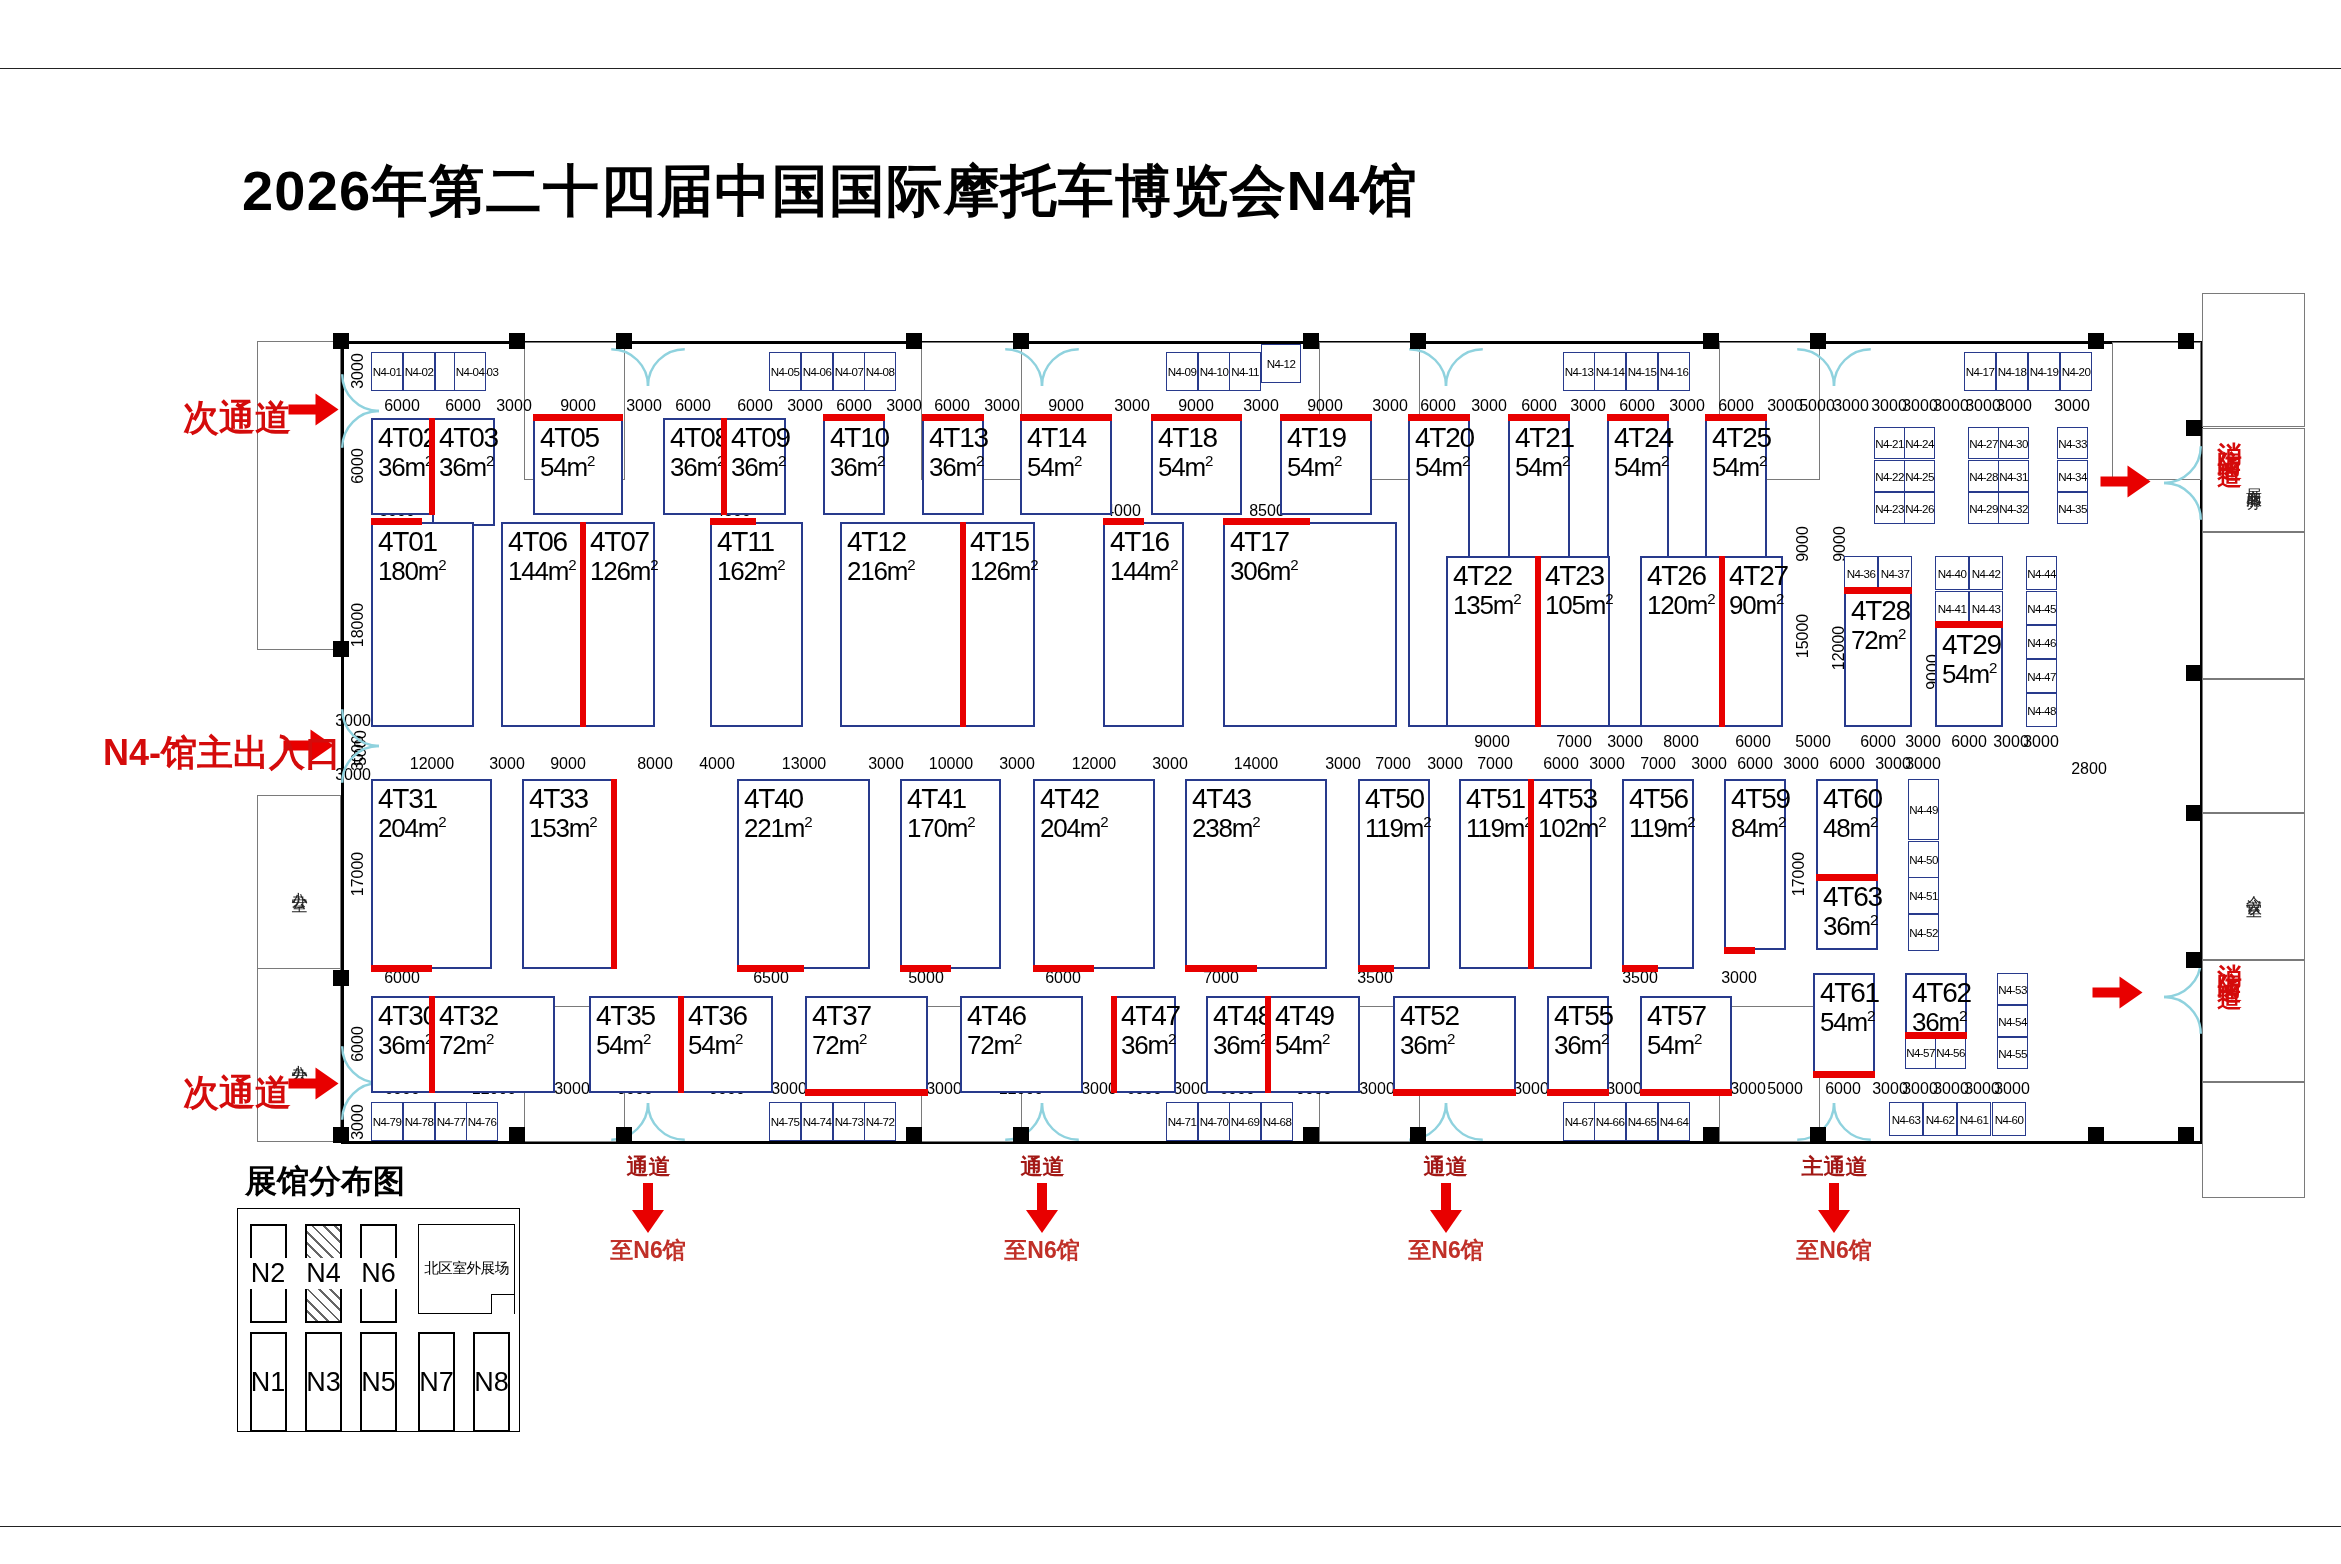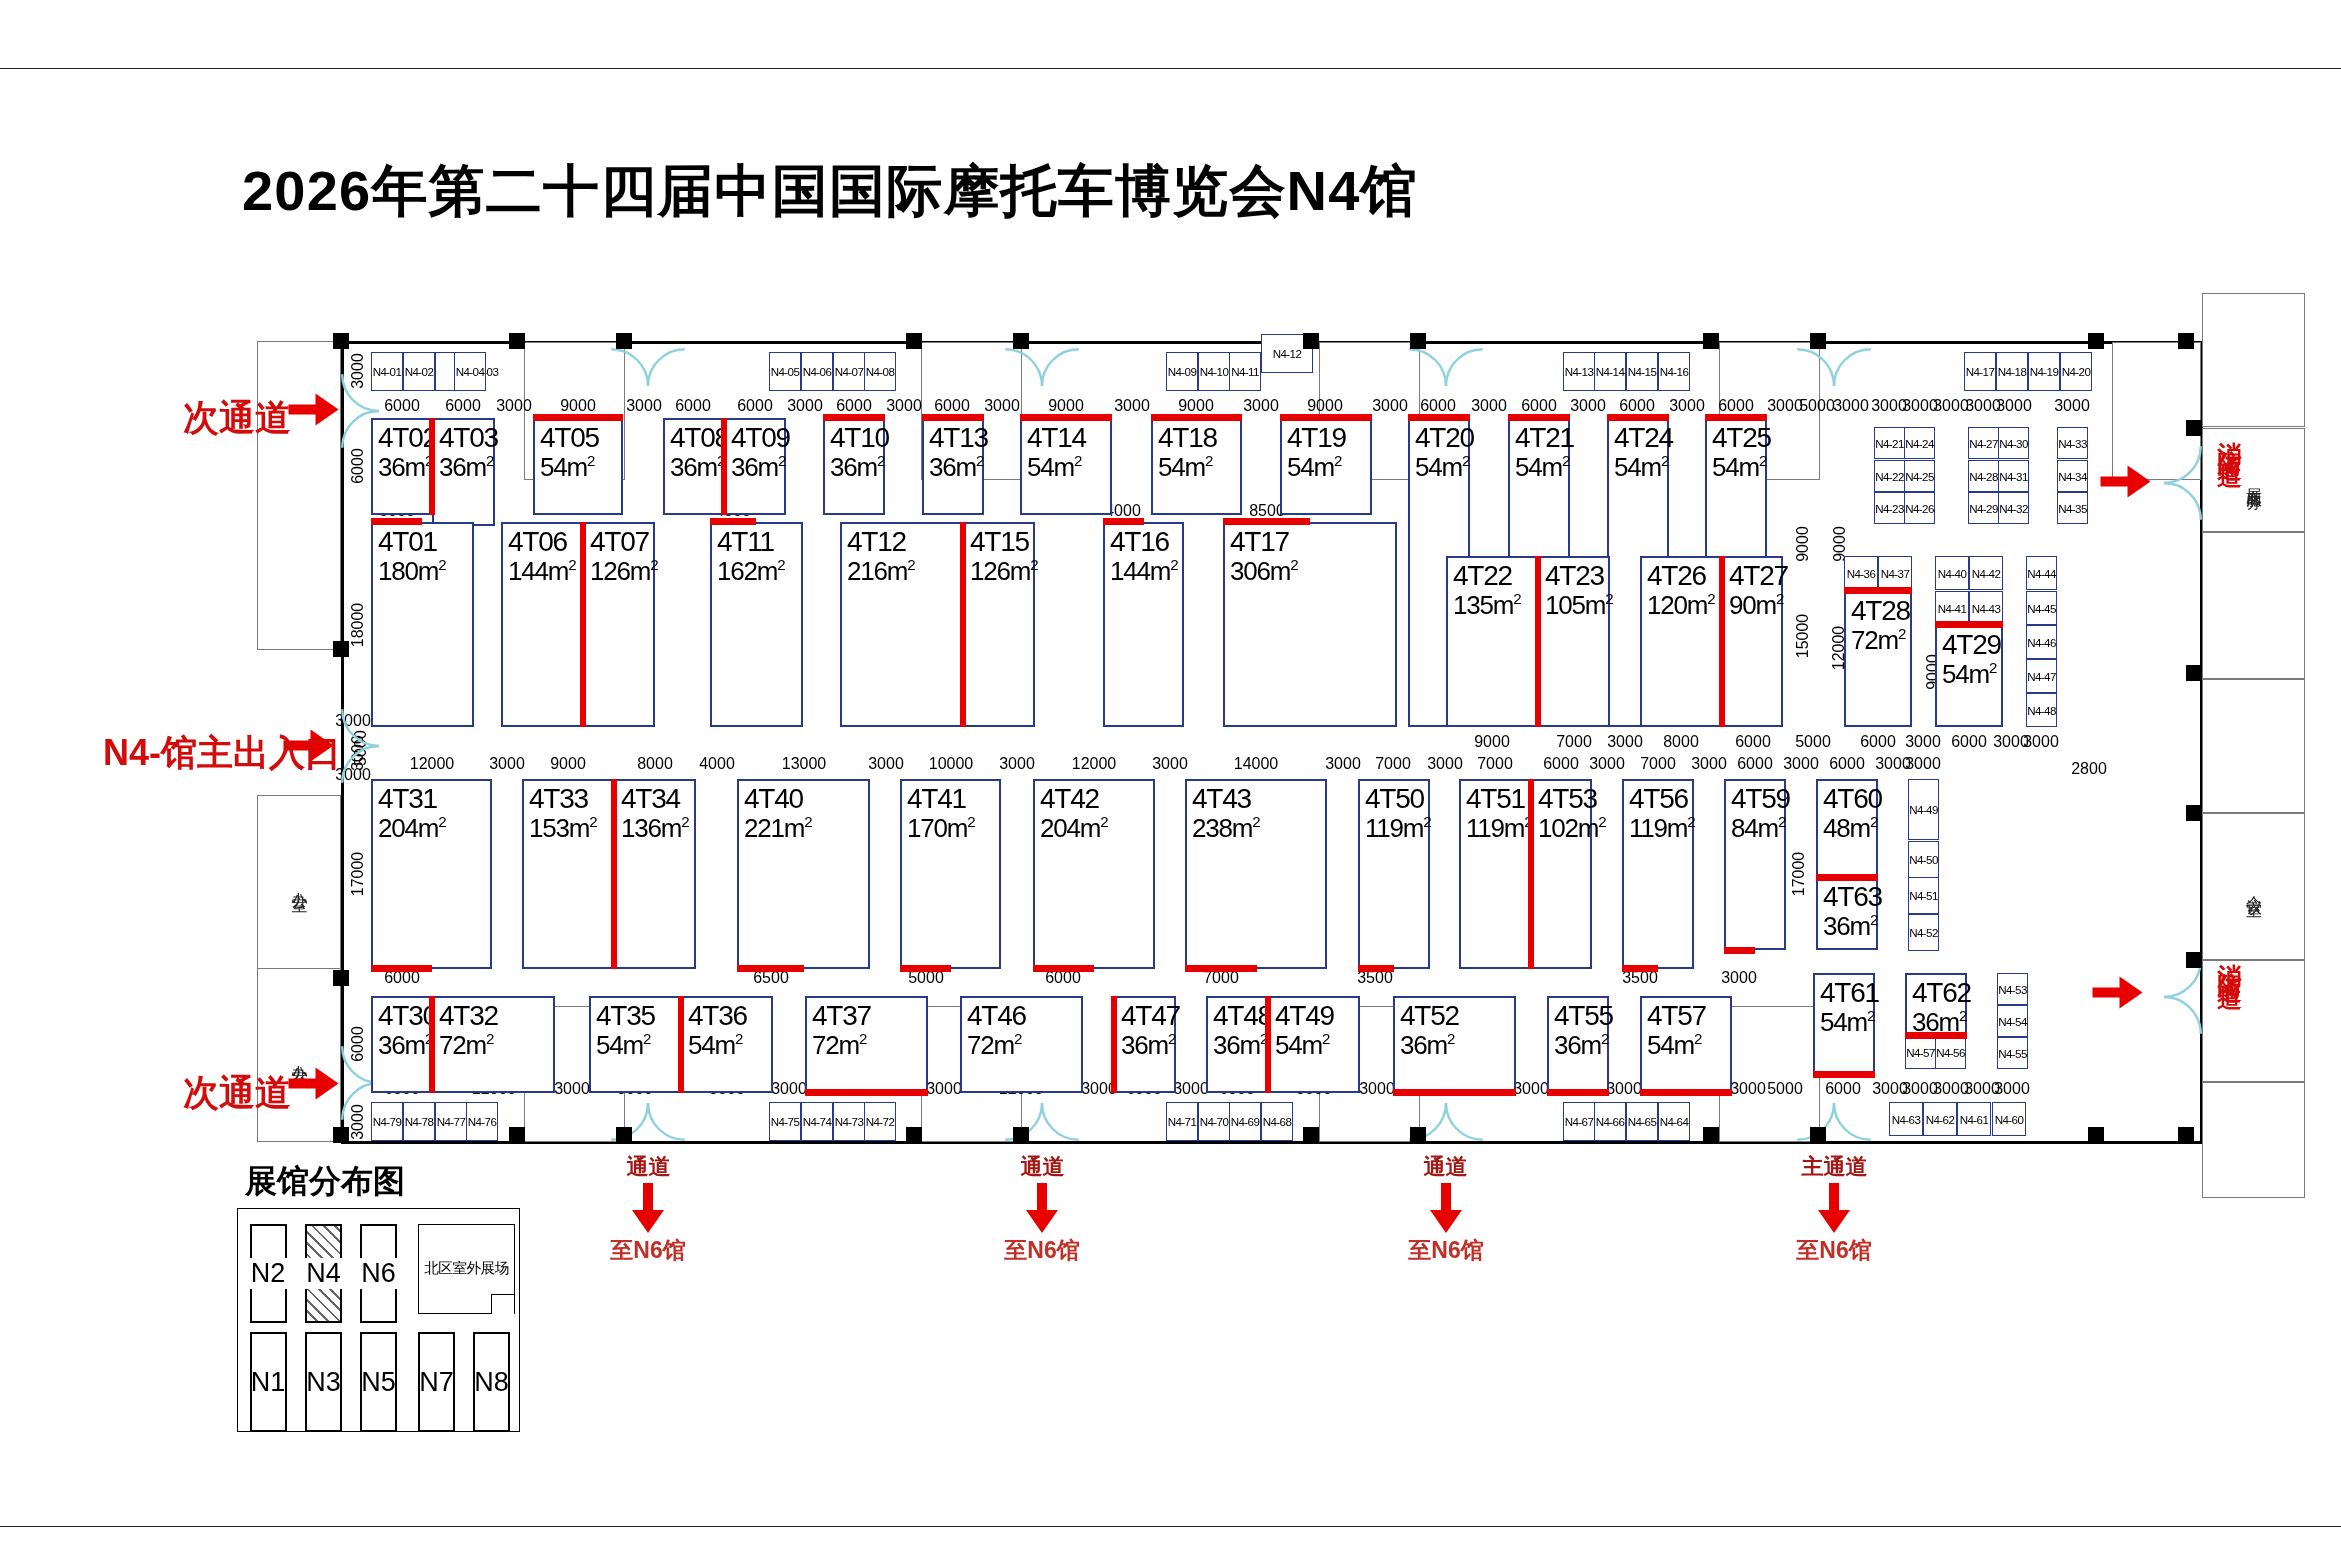--- a/index.html
+++ b/index.html
@@ -225,24 +225,20 @@
     <div class="redbar" style="left: 1935px; top: 621px; width: 68px; height: 7.3px;"></div>
     <div class="booth" style="left: 371px; top: 779px; width: 121px; height: 190px;">
       <div class="bid">4T31</div>
       <div class="barea">204m<sup>2</sup></div>
     </div>
     <div class="redbar" style="left: 371px; top: 965px; width: 61px; height: 7.3px;"></div>
     <div class="booth" style="left: 522px; top: 779px; width: 92px; height: 190px;">
       <div class="bid">4T33</div>
       <div class="barea">153m<sup>2</sup></div>
     </div>
-    <div class="booth" style="left: 614px; top: 779px; width: 82px; height: 190px;">
-      <div class="bid">4T34</div>
-      <div class="barea">136m<sup>2</sup></div>
-    </div>
     <div class="redbar" style="left: 611px; top: 779px; width: 6.1px; height: 190px;"></div>
     <div class="booth" style="left: 737px; top: 779px; width: 133px; height: 190px;">
       <div class="bid">4T40</div>
       <div class="barea">221m<sup>2</sup></div>
     </div>
     <div class="redbar" style="left: 737px; top: 965px; width: 67px; height: 7.3px;"></div>
     <div class="booth" style="left: 900px; top: 779px; width: 101px; height: 190px;">
       <div class="bid">4T41</div>
       <div class="barea">170m<sup>2</sup></div>
     </div>
@@ -360,21 +356,21 @@
     <div class="sbooth" style="left: 403px; top: 352px; width: 32px; height: 39px;">N4-02</div>
     <div class="sbooth" style="left: 435px; top: 352px; width: 32px; height: 39px; padding-left: 48px;">N4-03</div>
     <div class="sbooth" style="left: 454px; top: 352px; width: 32px; height: 39px;">N4-04</div>
     <div class="sbooth" style="left: 769px; top: 352px; width: 32px; height: 39px;">N4-05</div>
     <div class="sbooth" style="left: 801px; top: 352px; width: 32px; height: 39px;">N4-06</div>
     <div class="sbooth" style="left: 833px; top: 352px; width: 32px; height: 39px;">N4-07</div>
     <div class="sbooth" style="left: 864px; top: 352px; width: 32px; height: 39px;">N4-08</div>
     <div class="sbooth" style="left: 1166px; top: 352px; width: 32px; height: 39px;">N4-09</div>
     <div class="sbooth" style="left: 1198px; top: 352px; width: 32px; height: 39px;">N4-10</div>
     <div class="sbooth" style="left: 1229px; top: 352px; width: 32px; height: 39px; text-align: center;">N4-11</div>
-    <div class="sbooth" style="left: 1261px; top: 334px; width: 52px; height: 39px;">N4-12</div>
+    <div class="sbooth" style="left: 1261px; top: 344px; width: 40px; height: 39px;">N4-12</div>
     <div class="sbooth" style="left: 1563px; top: 352px; width: 32px; height: 39px;">N4-13</div>
     <div class="sbooth" style="left: 1594px; top: 352px; width: 32px; height: 39px;">N4-14</div>
     <div class="sbooth" style="left: 1626px; top: 352px; width: 32px; height: 39px;">N4-15</div>
     <div class="sbooth" style="left: 1658px; top: 352px; width: 32px; height: 39px;">N4-16</div>
     <div class="sbooth" style="left: 1964px; top: 352px; width: 32px; height: 39px;">N4-17</div>
     <div class="sbooth" style="left: 1996px; top: 352px; width: 32px; height: 39px;">N4-18</div>
     <div class="sbooth" style="left: 2028px; top: 352px; width: 32px; height: 39px;">N4-19</div>
     <div class="sbooth" style="left: 2060px; top: 352px; width: 32px; height: 39px;">N4-20</div>
     <div class="sbooth" style="left: 1874px; top: 427px; width: 31px; height: 32px;">N4-21</div>
     <div class="sbooth" style="left: 1904px; top: 427px; width: 31px; height: 32px;">N4-24</div>

